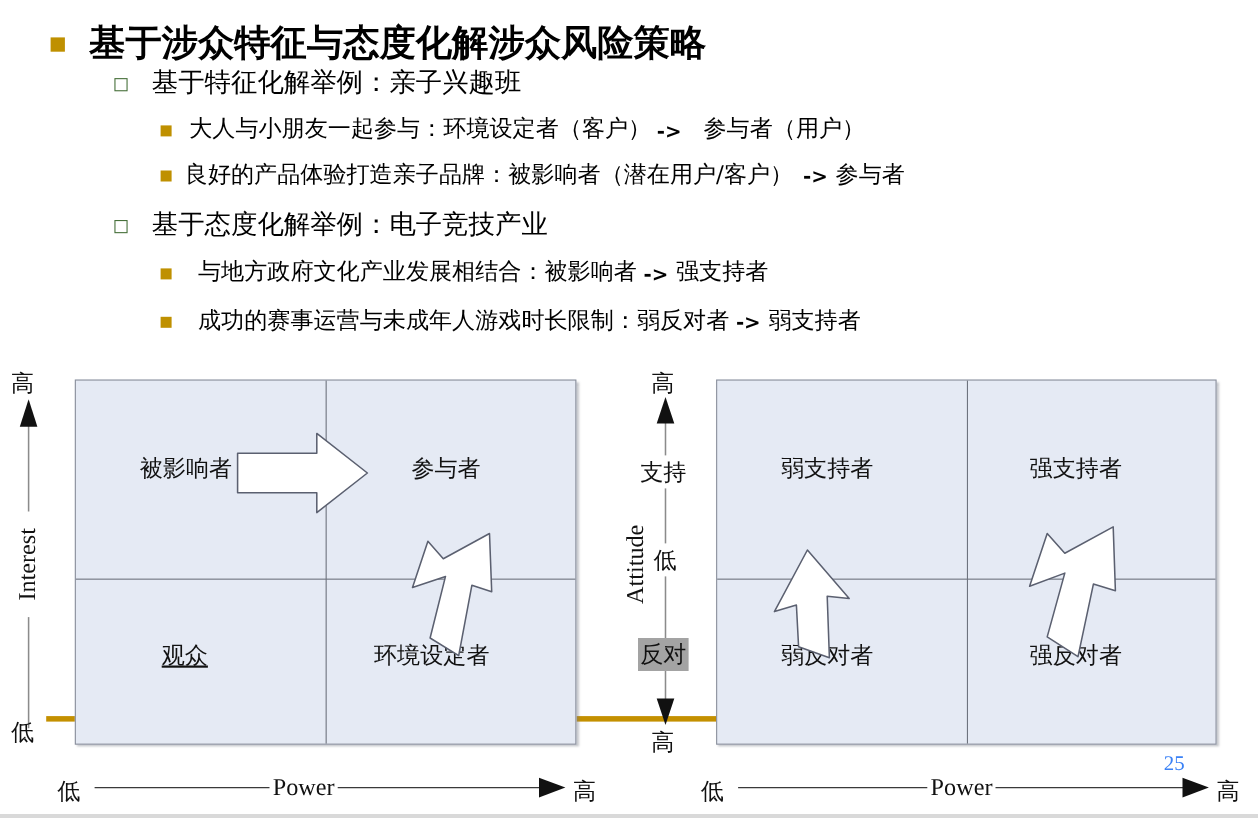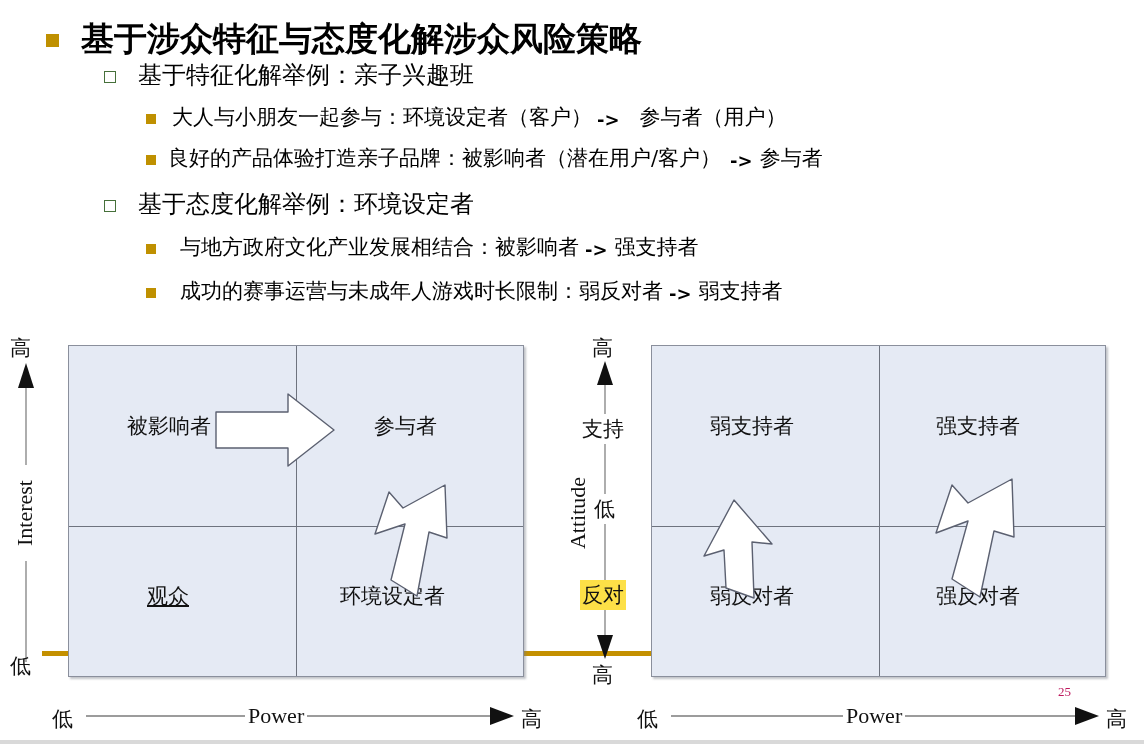--- a/index.html
+++ b/index.html
@@ -91,22 +91,22 @@
     font-family:"Liberation Serif", serif;
     font-size:22px;
     color:#111;
     white-space:nowrap;
   }
   .rot90 { transform:rotate(-90deg); transform-origin:50% 50%; }
 
   .pagenum {
     position:absolute;
     font-family:"Liberation Serif", serif;
-    font-size:13px;
-    color:#be185d;
+    font-size:19px;
+    color:#3b82f6;
   }
 
   .bottombar {
     position:absolute; left:0; top:740px; width:1144px; height:4px; background:#d9d9d9;
   }
   svg { display:block; overflow:visible; }
 </style>
 </head>
 <body>
 
@@ -133,21 +133,21 @@
 
     <div class="row" style="left:146px; top:148px;">
       <span class="mk-sq-gold-sm" style="margin-top:7px;"></span>
       <span class="l3-text" style="margin-left:12px;text-align:center;">良好的产品体验打造亲子品牌：被影响者（潜在用户/客户）</span>
       <span class="arrw" style="margin-left:9px; margin-top:2px;">-&gt;</span>
       <span class="l3-text" style="margin-left:7px;">参与者</span>
     </div>
 
     <div class="row" style="left:104px; top:192px;">
       <span class="mk-sq-green-hollow" style="margin-top:8px;"></span>
-      <span class="l2-text" style="margin-left:22px;">基于态度化解举例：环境设定者</span>
+      <span class="l2-text" style="margin-left:22px;">基于态度化解举例：电子竞技产业</span>
     </div>
 
     <div class="row" style="left:146px; top:237px;">
       <span class="mk-sq-gold-sm" style="margin-top:7px;"></span>
       <span class="l3-text" style="margin-left:24px;">与地方政府文化产业发展相结合：被影响者</span>
       <span class="arrw" style="margin-left:6px; margin-top:2px;">-&gt;</span>
       <span class="l3-text" style="margin-left:7px;">强支持者</span>
     </div>
 
     <div class="row" style="left:146px; top:281px;">
@@ -200,21 +200,21 @@
     <div class="axis-ch" style="left:592px; top:4px;">高</div>
 
     <svg style="position:absolute; left:592px; top:30px;" width="26" height="300" viewBox="0 0 26 300">
       <line x1="13" y1="22" x2="13" y2="278" stroke="#8b8b8b" stroke-width="1.4"></line>
       <polygon points="13,1 5,25 21,25" fill="#111"></polygon>
       <polygon points="13,299 5,275 21,275" fill="#111"></polygon>
     </svg>
 
     <div class="axis-ch" style="left:580px; top:84px; background:#fff; padding:1px 2px;">支持</div>
     <div class="axis-ch" style="left:592px; top:164px; background:#fff; padding:1px 2px;">低</div>
-    <div class="axis-ch" style="left:580px; top:250px; background:#fde047; padding:1px 2px;font-family:Liberation Mono, monospace;">反对</div>
+    <div class="axis-ch" style="left:580px; top:250px; background:#a3a3a3; padding:1px 2px;font-family:Liberation Mono, monospace;">反对</div>
     <div class="axis-ch" style="left:592px; top:331px;">高</div>
 
     <div class="axis-en rot90" style="left:530px; top:168px; width:96px; text-align:center; background:#fff; padding:2px 0;">Attitude</div>
 
     <div class="quadbox" style="left:651px; top:15px; width:455px; height:332px;">
       <div class="qline-v" style="left:227px; top:0; height:330px;"></div>
       <div class="qline-h" style="left:0; top:180px; width:453px;"></div>
     </div>
 
     <div class="qlabel" style="left:710px; top:82px;">弱支持者</div>

